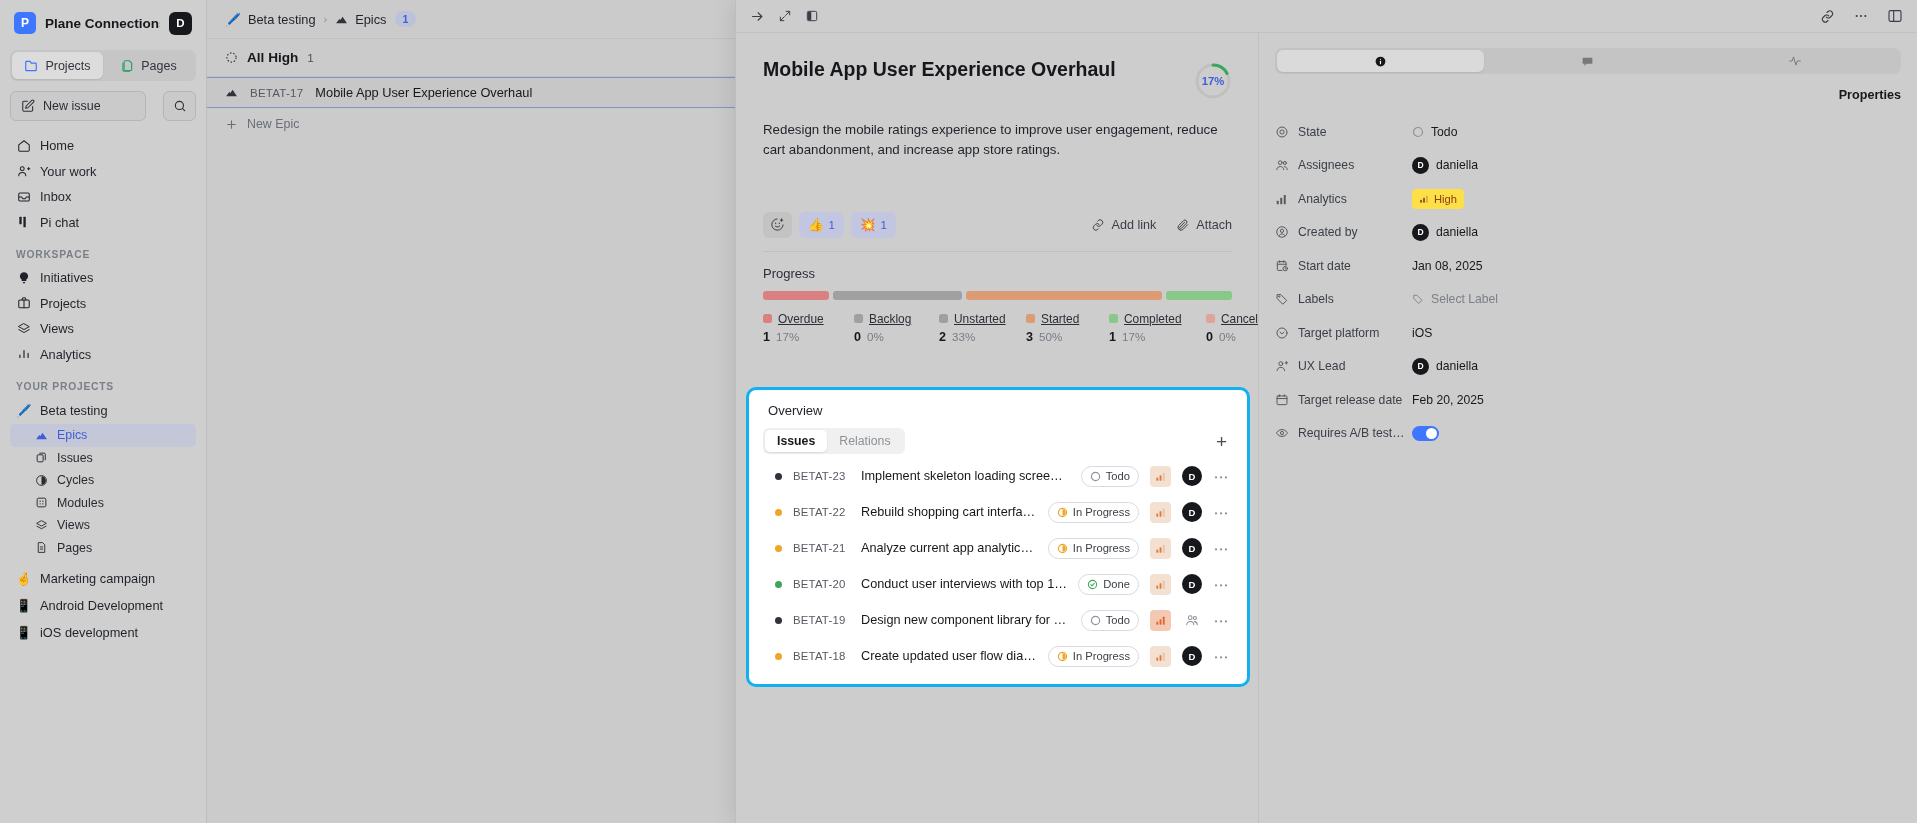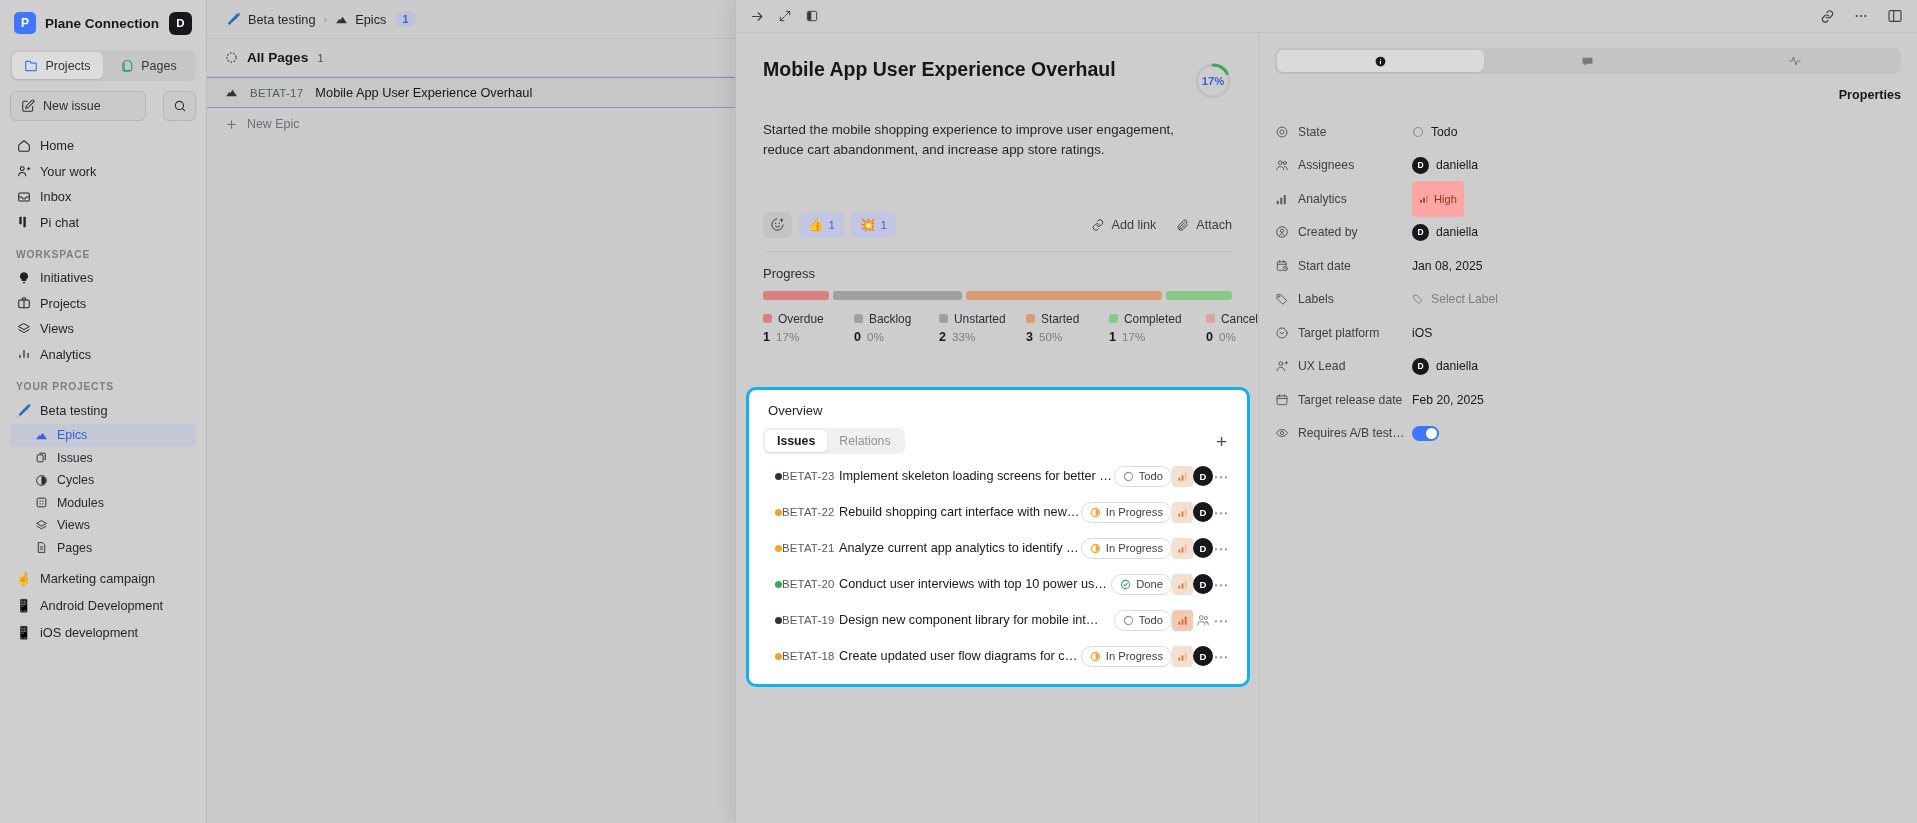--- a/index.html
+++ b/index.html
@@ -127,40 +127,40 @@
 
   .divider { height: 1px; background: #c0c0c0; margin: 13px 0 0; }
 
   .prog-title { font-size: 13px; color: #2b2f36; margin: 14px 0 10px; }
   .prog-bar { display: flex; gap: 4px; height: 9px; }
   .prog-seg { border-radius: 3px; }
   .legend { display: flex; margin-top: 12px; }
   .leg { flex: 0 0 auto; }
   .leg-top { display: flex; align-items: center; gap: 6px; }
   .leg-dot { width: 9px; height: 9px; border-radius: 2.5px; }
-  .leg-name { font-size: 11.9px; color: #2b2f36; }
+  .leg-name { font-size: 11.9px; color: #2b2f36; text-decoration: underline; }
   .leg-bot { display: flex; align-items: baseline; gap: 6px; margin-top: 4px; }
   .leg-n { font-size: 12.6px; font-weight: 700; color: #16181c; }
   .leg-p { font-size: 11.6px; color: #787d85; }
 
   
   .ovcard { position: absolute; left: 10px; right: 8px; top: 354px;
     background: #fff; border: 3px solid #13b0f0; border-radius: 10px;
     padding: 13px 14px 6px; height: 300px; overflow: hidden; }
   .ov-title { font-size: 13.1px; color: #1f2329; margin-bottom: 10px; padding-left: 5px; }
   .ov-tabs { display: flex; align-items: center; }
   .ov-tabgroup { display: flex; background: #f0f0f0; border-radius: 6px; padding: 2px; }
   .ov-tab { font-size: 12.3px; padding: 4px 12px; border-radius: 5px;
     color: #8d9299; cursor: pointer; }
   .ov-tab.active { background: #fff; color: #16181c; font-weight: 600;
     box-shadow: 0 1px 2px rgba(0,0,0,.10); }
   .ov-plus { margin-left: auto; font-size: 19px; color: #4a4f57; cursor: pointer;
     line-height: 1; padding-right: 6px; }
 
-  .issue-row { display: flex; align-items: center; height: 36px;
+  .issue-row { display: flex; align-items: center; gap: 11px; height: 36px;
     padding: 0 4px 0 12px; cursor: pointer; }
   .i-dot { width: 7px; height: 7px; border-radius: 50%; flex: 0 0 auto; }
   .i-id { font-size: 11.4px; color: #555a62; letter-spacing: .2px; flex: 0 0 auto; width: 57px; }
   .i-name { font-size: 12.7px; color: #16181c; flex: 1 1 auto;
     white-space: nowrap; overflow: hidden; text-overflow: ellipsis; max-width: 296px; }
   .i-state { display: flex; align-items: center; gap: 5px; border: 1px solid #d9dadd;
     border-radius: 12px; height: 21px; padding: 0 8px; flex: 0 0 auto; }
   .i-state .lbl { font-size: 11.2px; color: #3a3f47; }
   .i-prio { width: 21px; height: 21px; border-radius: 4px; display: flex;
     align-items: center; justify-content: center; flex: 0 0 auto; }
@@ -181,22 +181,22 @@
   .p-row { display: flex; align-items: center; height: 33.5px; }
   .p-label { display: flex; align-items: center; gap: 9px; width: 137px; flex: 0 0 auto; }
   .p-label .txt { font-size: 12.2px; color: #3a3f47; white-space: nowrap;
     overflow: hidden; text-overflow: ellipsis; max-width: 108px; }
   .p-val { display: flex; align-items: center; gap: 7px; font-size: 12.2px;
     color: #16181c; cursor: pointer; }
   .p-val.muted { color: #7a7f87; }
   .p-avatar { width: 17px; height: 17px; border-radius: 50%; background: #16181c;
     color: #fff; font-size: 8.5px; font-weight: 600; display: flex;
     align-items: center; justify-content: center; }
-  .p-chip { display: flex; align-items: center; gap: 5px; background: #fca5a5;
-    border-radius: 4px; height: 36px; padding: 0 7px; }
+  .p-chip { display: flex; align-items: center; gap: 5px; background: #fde047;
+    border-radius: 4px; height: 20px; padding: 0 7px; }
   .p-chip .t { font-size: 11.2px; color: #8a3c18; font-weight: 500; }
   .p-state { display: flex; align-items: center; gap: 7px; }
   .toggle { width: 27px; height: 15px; border-radius: 8px; background: #3f76ff;
     position: relative; cursor: pointer; }
   .toggle::after { content: ""; position: absolute; right: 2px; top: 2px;
     width: 11px; height: 11px; border-radius: 50%; background: #fff; }
   .svgi { display: block; }
 </style>
 </head>
 <body>
@@ -420,21 +420,21 @@
     </div>
     <span class="crumb-count">1</span>
   </div>
 
   <div class="grouphead">
     <span>
       <svg class="svgi" width="13" height="13" viewBox="0 0 24 24" fill="none" stroke="#2f3339" stroke-width="2" stroke-dasharray="3 3">
           <circle cx="12" cy="12" r="8.5"></circle>
         </svg>
     </span>
-    <span class="t">All Pages</span>
+    <span class="t">All High</span>
     <span class="c">1</span>
   </div>
 
   <div class="epicrow">
     <span>
       <svg class="svgi" width="13" height="13" viewBox="0 0 24 24" fill="#2f3339">
           <path d="M2 19h20L14 7l-4 6-2-2z"></path>
         </svg>
     </span>
     <span class="id">BETAT-17</span>
@@ -503,21 +503,21 @@
         <div class="epic-title">Mobile App User Experience Overhaul</div>
         <div class="ring-wrap">
           <svg class="svgi" width="38" height="38" viewBox="0 0 38 38">
             <circle cx="19" cy="19" r="16" fill="none" stroke="#c0c0c0" stroke-width="3"></circle>
             <circle id="ring-arc" cx="19" cy="19" r="16" fill="none" stroke="#3aa75a" stroke-width="3" stroke-linecap="round" transform="rotate(-90 19 19)" stroke-dasharray="100.53" stroke-dashoffset="83.44"></circle>
           </svg>
           <div class="ring-pct">17%</div>
         </div>
       </div>
 
-      <div class="epic-desc">Started the mobile shopping experience to improve user engagement, reduce cart abandonment, and increase app store ratings.</div>
+      <div class="epic-desc">Redesign the mobile ratings experience to improve user engagement, reduce cart abandonment, and increase app store ratings.</div>
 
       <div class="react-row">
         <div class="react-add">
           <svg class="svgi" width="15" height="15" viewBox="0 0 24 24" fill="none" stroke="#3a3f47" stroke-width="1.6" stroke-linecap="round">
               <path d="M20.9 12.8A9 9 0 1 1 11.2 3.1"></path>
               <circle cx="9" cy="10" r="1.1" fill="#3a3f47" stroke="none"></circle>
               <circle cx="15" cy="10" r="1.1" fill="#3a3f47" stroke="none"></circle>
               <path d="M8.5 14.5a4.5 4.5 0 0 0 7 0"></path>
               <path d="M18.5 3v4M20.5 5h-4"></path>
             </svg>

